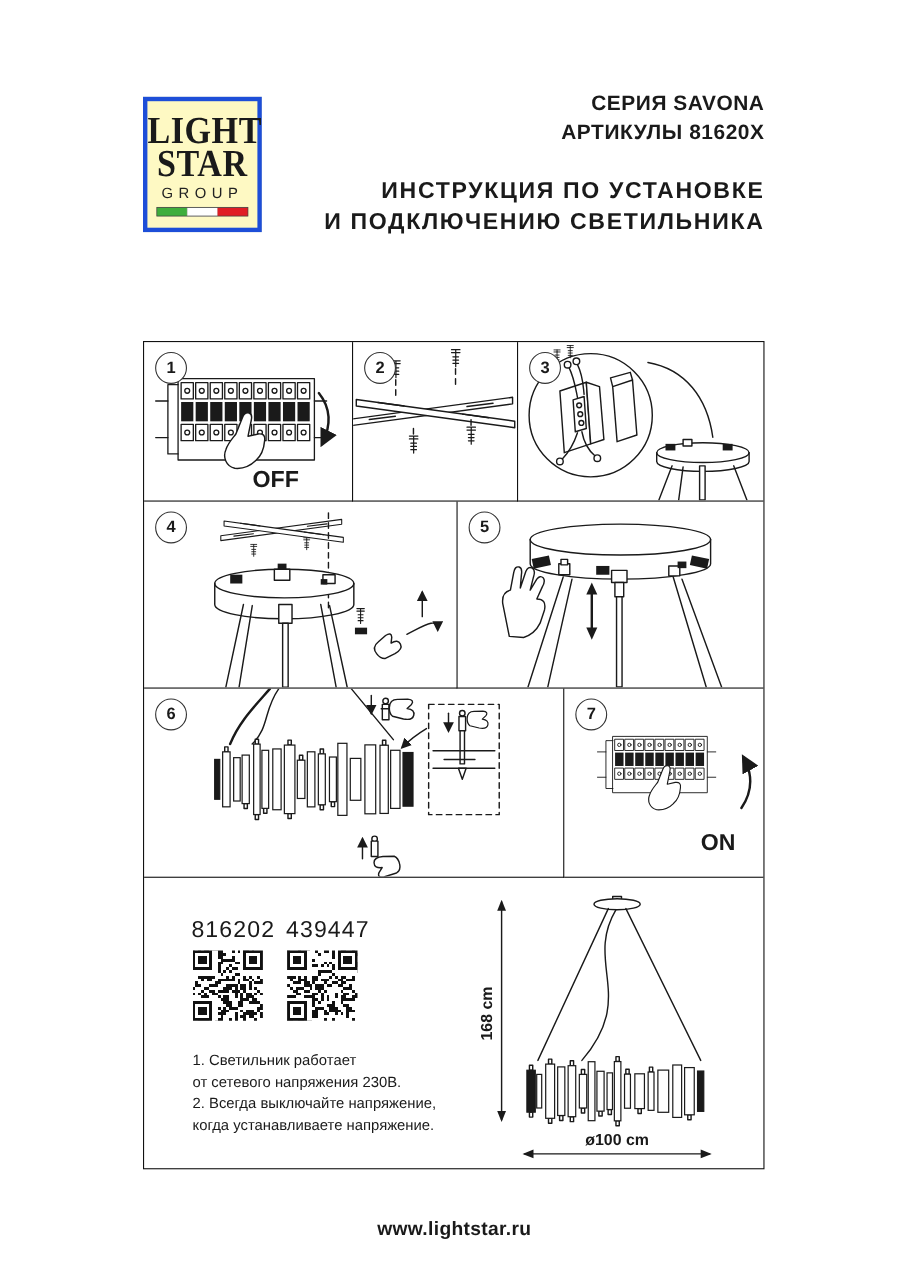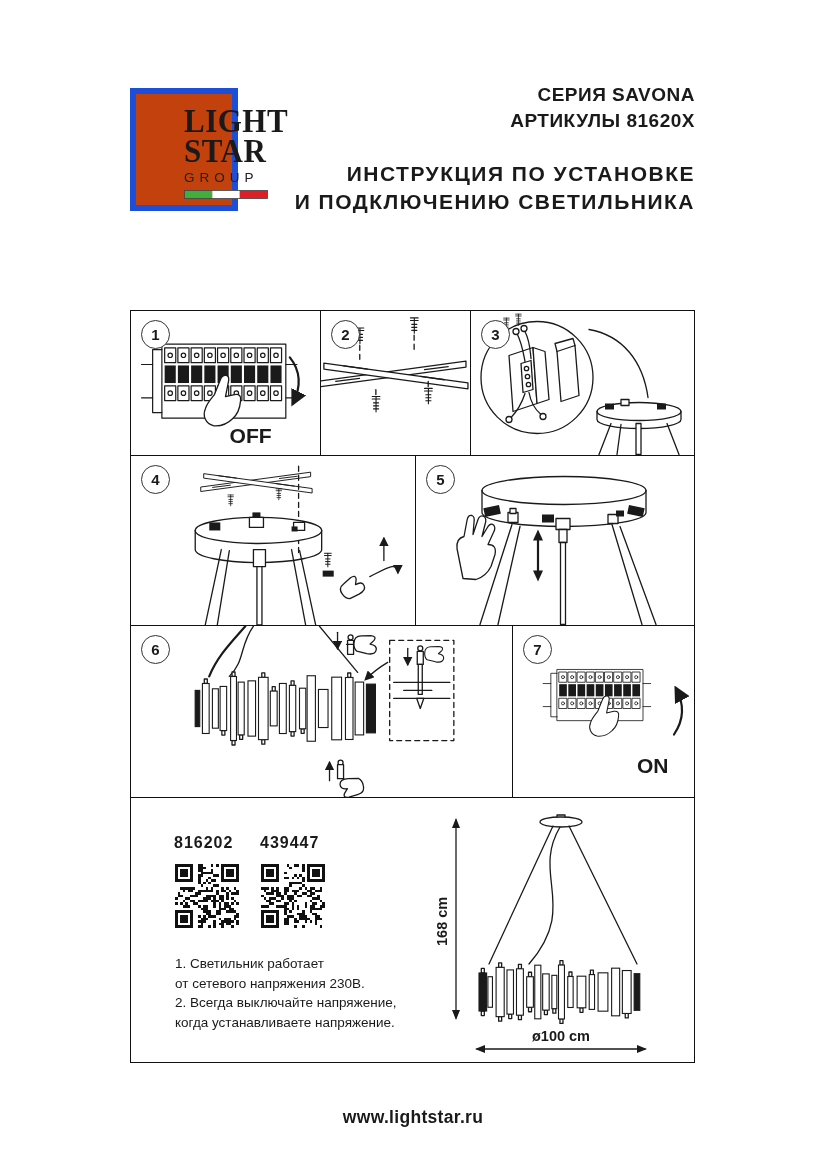--- a/index.html
+++ b/index.html
@@ -6,21 +6,21 @@
   body{width:826px;height:1169px;position:relative;font-family:"Liberation Sans",sans-serif;color:#1a1a1a;overflow:hidden;}
   .ln{fill:none;stroke:var(--line,#1a1a1a);stroke-width:1.3;stroke-linecap:round;stroke-linejoin:round;}
   .lnf{fill:#fff;stroke:var(--line,#1a1a1a);stroke-width:1.3;stroke-linejoin:round;}
   .bk{fill:var(--line,#1a1a1a);stroke:none;}
   .dash{stroke-dasharray:5 4;}
   .thick{stroke-width:2.2;}
   .svgtxt{font:bold 21px "Liberation Sans",sans-serif;fill:#1a1a1a;}
   .dimtxt{font:bold 14.5px "Liberation Sans",sans-serif;fill:#1a1a1a;}
 
   
-  .logo{position:absolute;left:130px;top:88px;width:108px;height:123px;border:6px solid #1d4ed8;box-sizing:border-box;text-align:center;background:#c2410c;padding-left:48px;}
+  .logo{position:absolute;left:130px;top:88px;width:108px;height:123px;border:4px solid #1d4ed8;box-sizing:border-box;text-align:center;background:#fef9c3;}
   .logo .big{font-family:"Liberation Serif",serif;font-weight:bold;font-size:31px;line-height:30px;letter-spacing:.5px;transform:scaleY(1.12);}
   .logo .big.first{margin-top:12px;}
   .logo .group{font-size:13.5px;letter-spacing:5px;margin-top:4px;font-weight:400;color:#222;}
   .logo svg.flag{display:block;margin:5px auto 0;}
 
   
   .titles{position:absolute;right:131px;top:82px;text-align:right;}
   .t1{font-size:19px;font-weight:bold;line-height:26px;letter-spacing:.5px;}
   .t2{margin-top:26px;font-size:21px;font-weight:bold;line-height:28px;letter-spacing:1.5px;}
 
@@ -31,21 +31,21 @@
   .cell.last{border-right:none;}
   .r1{height:145px;}.r2{height:170px;}.r3{height:172px;}.r4{height:264px;}
   .r1c1{width:190px;}.r1c2{width:150px;}.r1c3{flex:1;}
   .r2c1{width:285px;}.r2c2{flex:1;}
   .r3c1{width:382px;}.r3c2{flex:1;}
   .r4c1{width:100%;border-bottom:none;}
   .cell svg.art-svg{position:absolute;inset:0;width:100%;height:100%;}
   .badge{position:absolute;left:10px;top:9px;width:27px;height:27px;border:1.5px solid #333;border-radius:50%;background:#fff;display:flex;align-items:center;justify-content:center;font-size:15px;font-weight:bold;z-index:2;}
 
   
-  .art{position:absolute;top:36px;width:66px;text-align:left;font-weight:bold;font-size:16px;letter-spacing:1px;}
+  .art{position:absolute;top:36px;width:66px;text-align:left;font-weight:normal;font-size:21px;letter-spacing:1px;}
   .art1{left:43px;}.art2{left:129px;}
   .qr{position:absolute;top:66px;width:64px;height:64px;}
   .q1{left:44px;}.q2{left:130px;}
   .notes{position:absolute;left:44px;top:156px;font-size:13.5px;line-height:19.5px;}
   .dim{position:absolute;left:300px;top:8px;width:255px;height:250px;}
 
   .footer{position:absolute;left:0;right:0;top:1096px;text-align:center;font-weight:bold;font-size:17.5px;letter-spacing:.3px;margin-top:11px;}
 </style>
 </head>
 <body>

